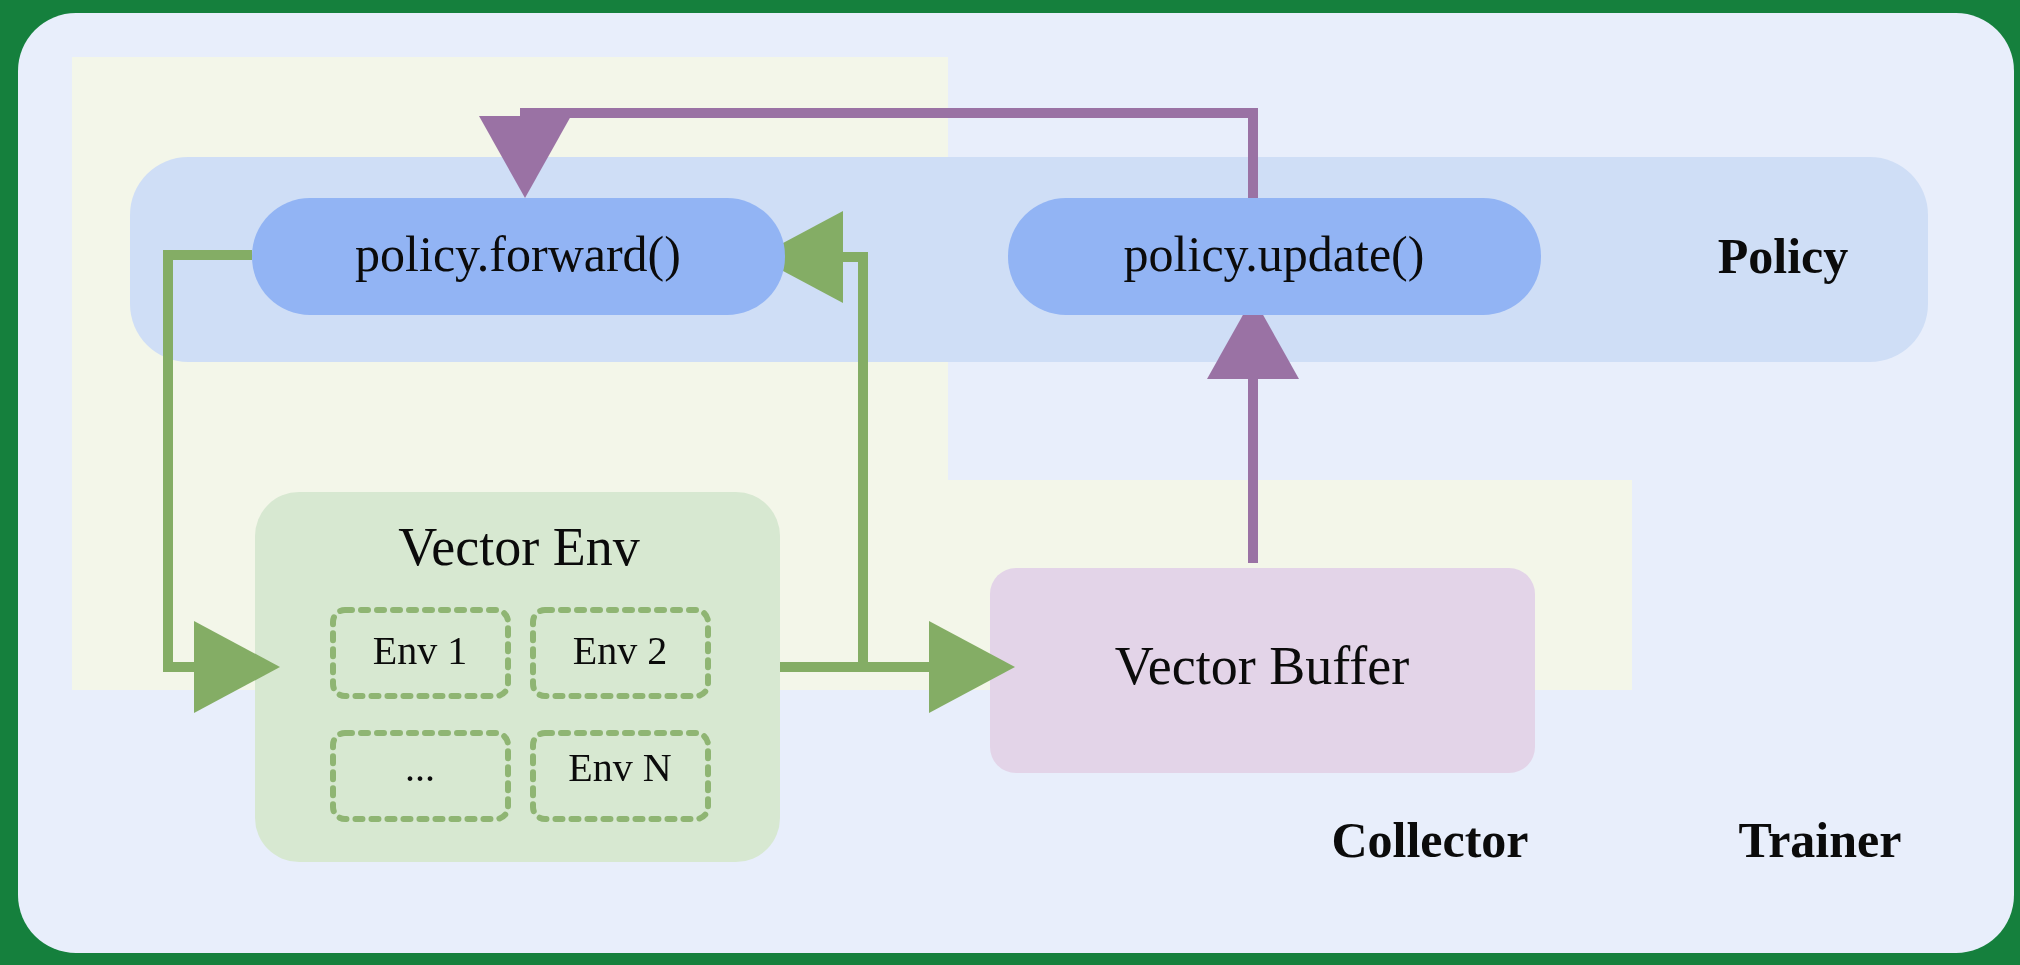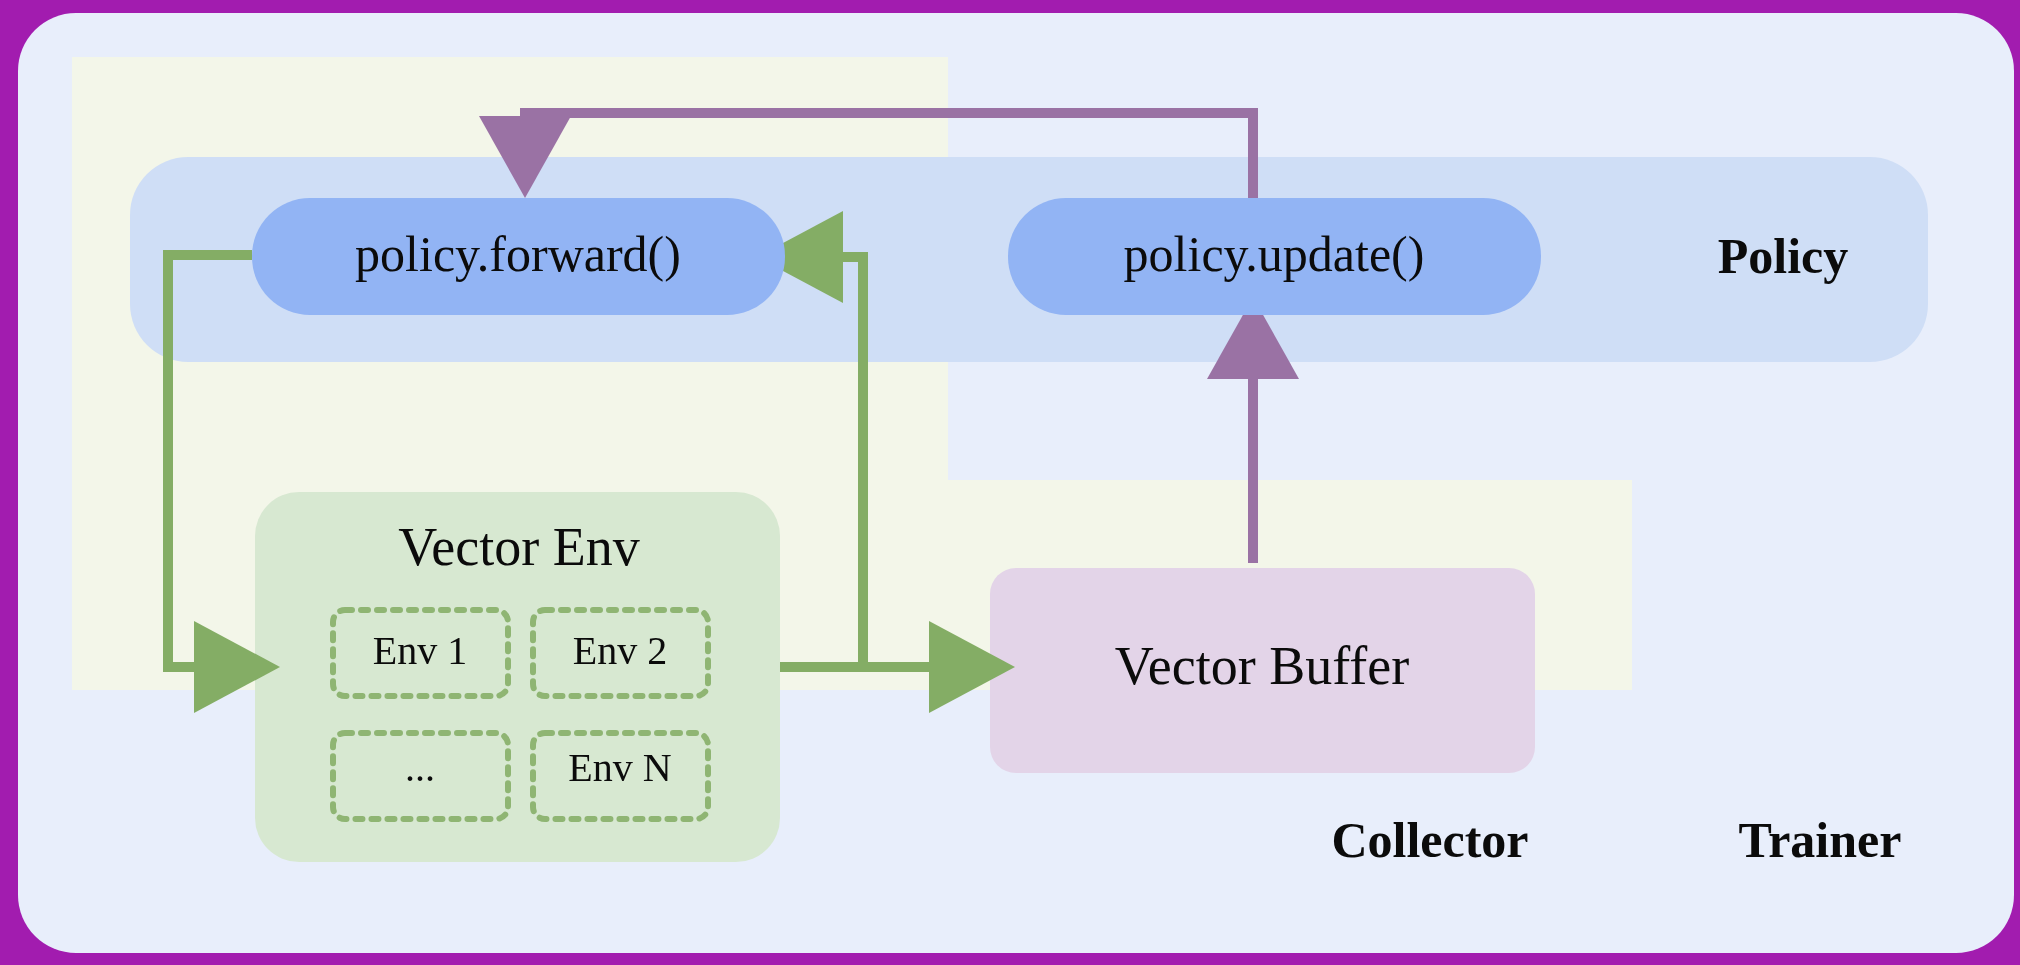--- a/index.html
+++ b/index.html
@@ -8,21 +8,21 @@
     background: #ffffff;
   }
   body {
     font-family: "Liberation Serif", "DejaVu Serif", serif;
   }
   #stage {
     position: relative;
     width: 2020px;
     height: 965px;
     overflow: hidden;
-    background: #a21caf;
+    background: #15803d;
   }
   #diagram {
     position: absolute;
     left: 0;
     top: 0;
     width: 2020px;
     height: 965px;
   }
   .node-label {
     font-family: "Liberation Serif", "DejaVu Serif", serif;

